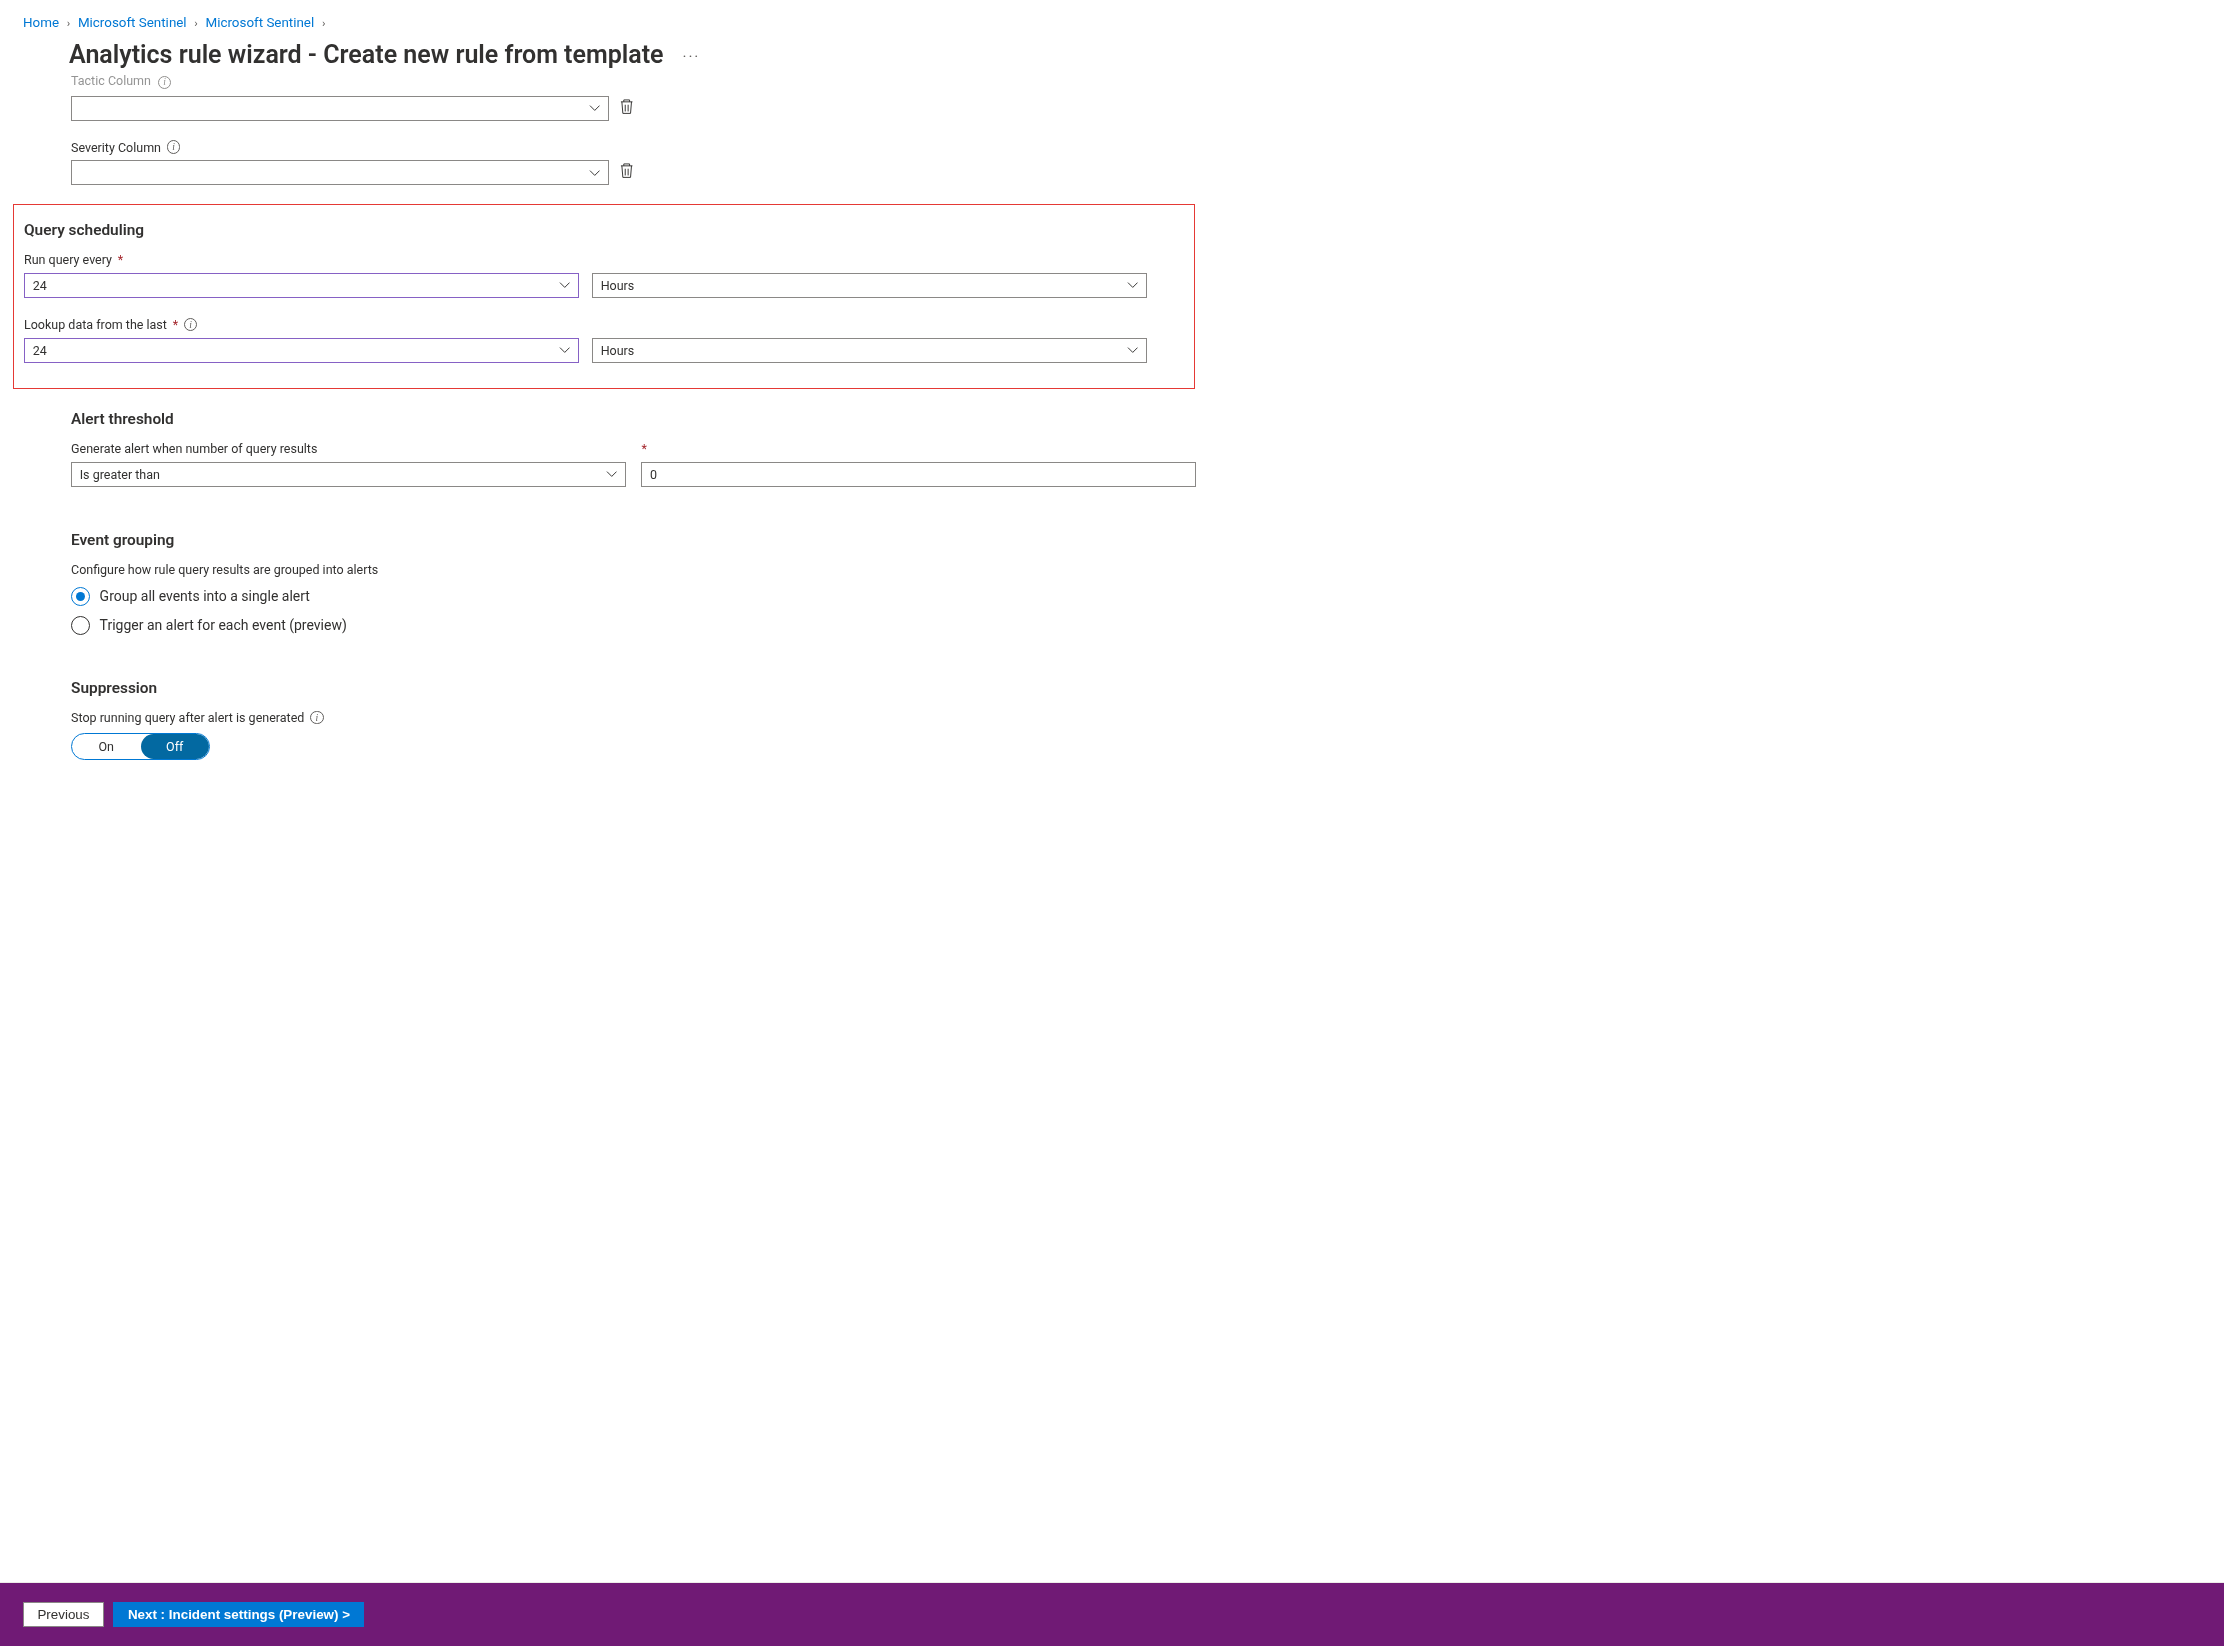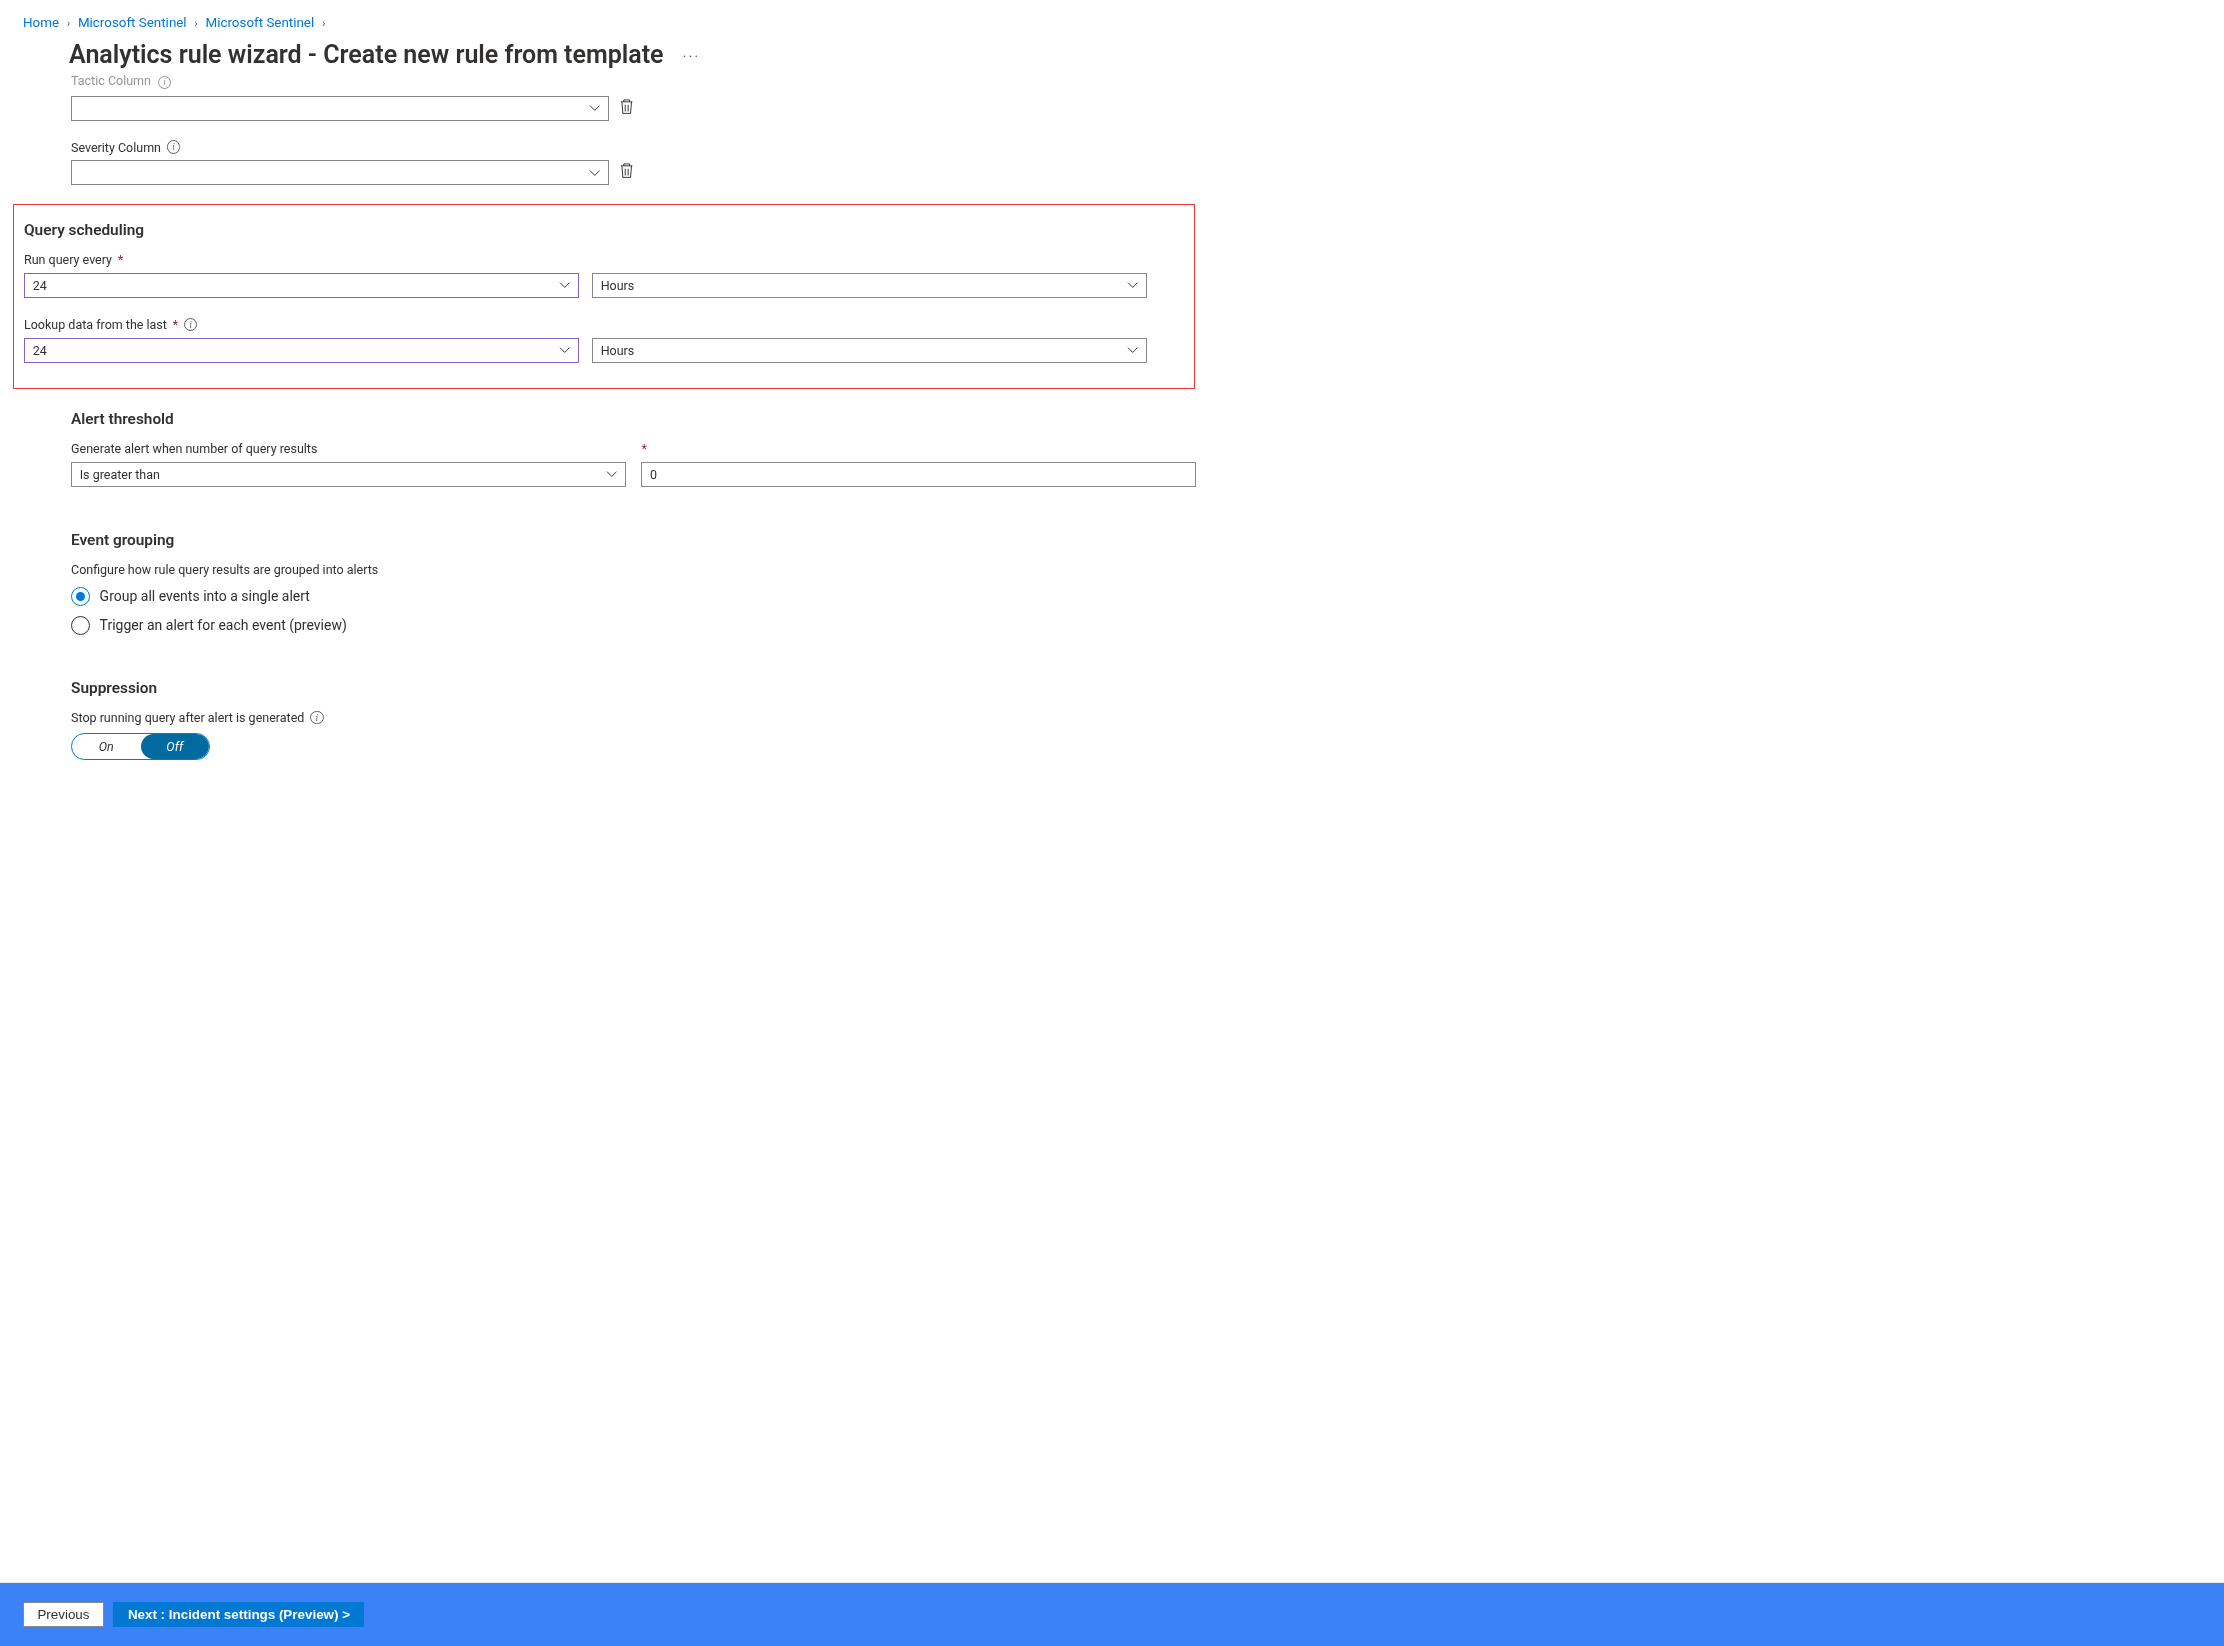--- a/index.html
+++ b/index.html
@@ -128,31 +128,30 @@
     overflow: hidden;
     margin-top: 7.7px;
   }
   .toggle-pill .opt {
     flex: 1;
     display: flex;
     align-items: center;
     justify-content: center;
     font-size: 12.5px;
     cursor: pointer;
-    font-style: italic;
   }
   .toggle-pill .opt.on { color: #323130; }
   .toggle-pill .opt.off { background: #0369a1; color: #fff; border-radius: 13.4px; }
   .footer {
     position: fixed;
     bottom: 0;
     left: 0;
     right: 0;
     border-top: 1px solid #edebe9;
-    background: #3b82f6;
+    background: #701a75;
     padding: 19px 23px;
     display: flex;
     gap: 9.6px;
   }
   .btn {
     height: 25px;
     padding: 0 13.4px;
     font-size: 13.4px;
     border: 1px solid #8a8886;
     background: #fff;

